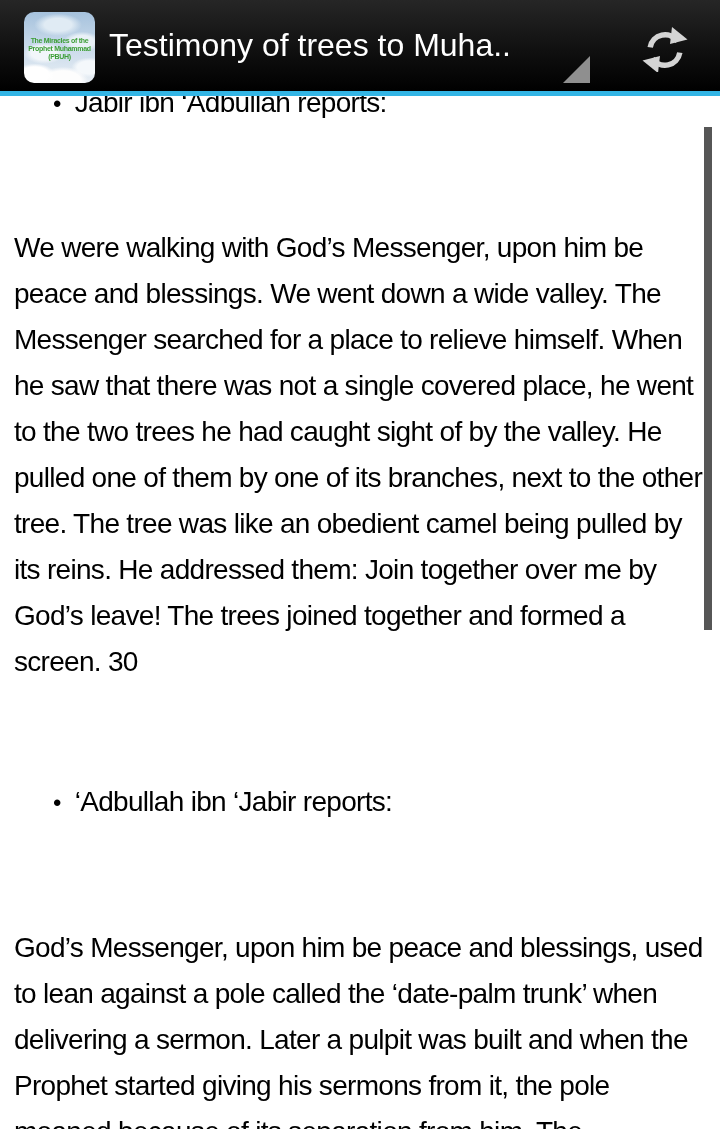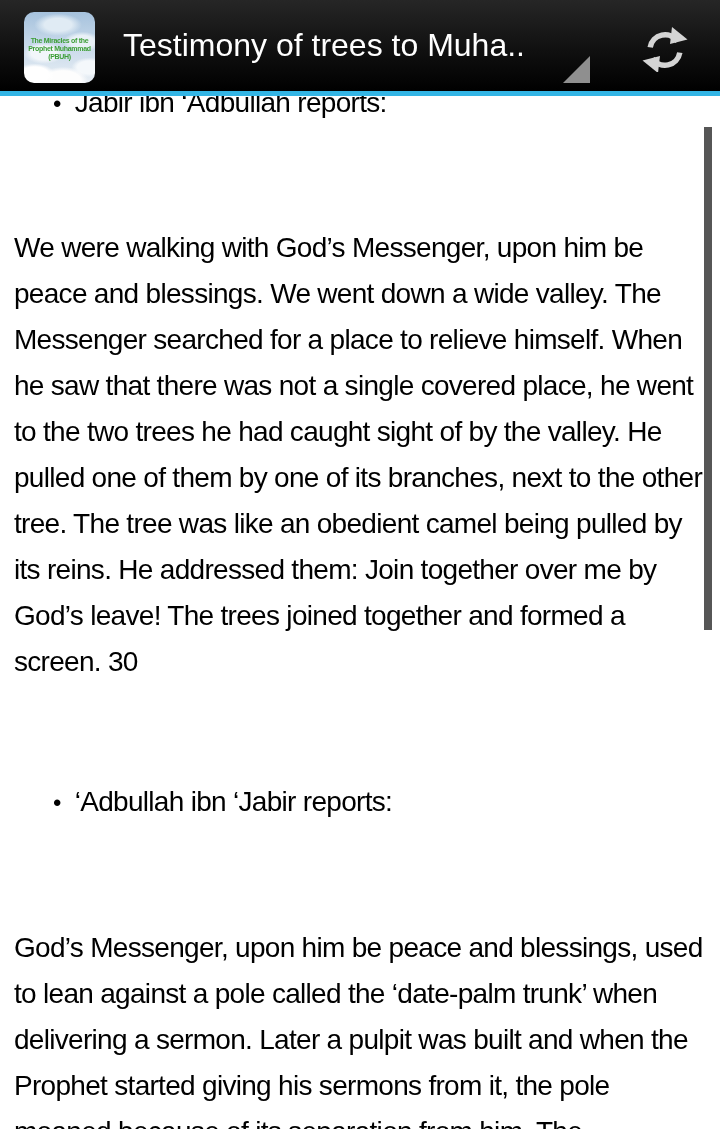--- a/index.html
+++ b/index.html
@@ -45,21 +45,21 @@
     overflow: hidden;
   }
   .app-icon-caption {
     position: absolute; left: 0; top: 25px; width: 71px;
     text-align: center;
     font-size: 7px; line-height: 8px; font-weight: bold;
     color: #3d9e37;
     letter-spacing: -0.3px;
   }
   .bar-title {
-    position: absolute; left: 123px; top: 0;
+    position: absolute; left: 109px; top: 0;
     height: 83px; line-height: 91px;
     color: #ffffff;
     font-size: 32px;
     white-space: nowrap;
   }
   .spinner-triangle {
     position: absolute; left: 563px; top: 56px;
     width: 0; height: 0;
     border-left: 27px solid transparent;
     border-bottom: 27px solid #8f8f8f;

